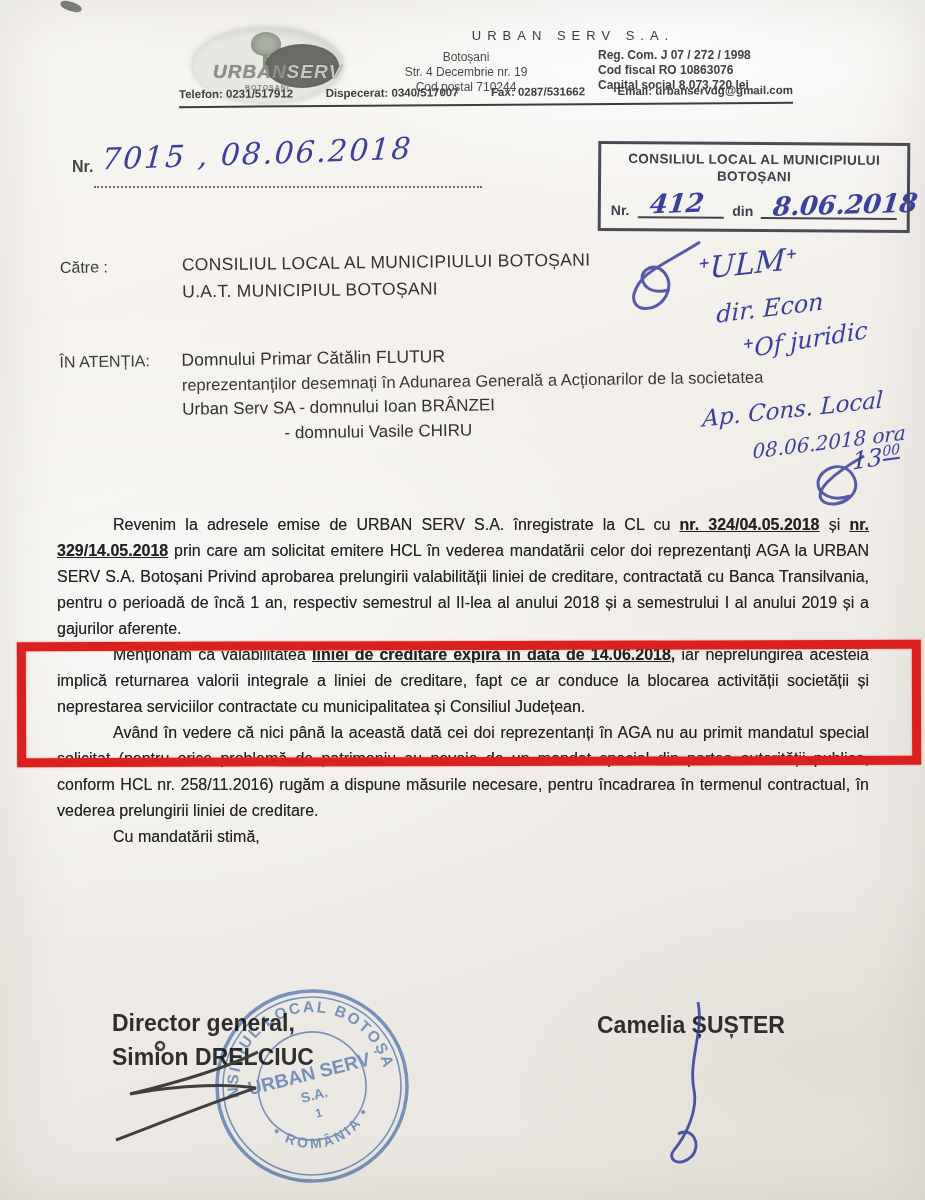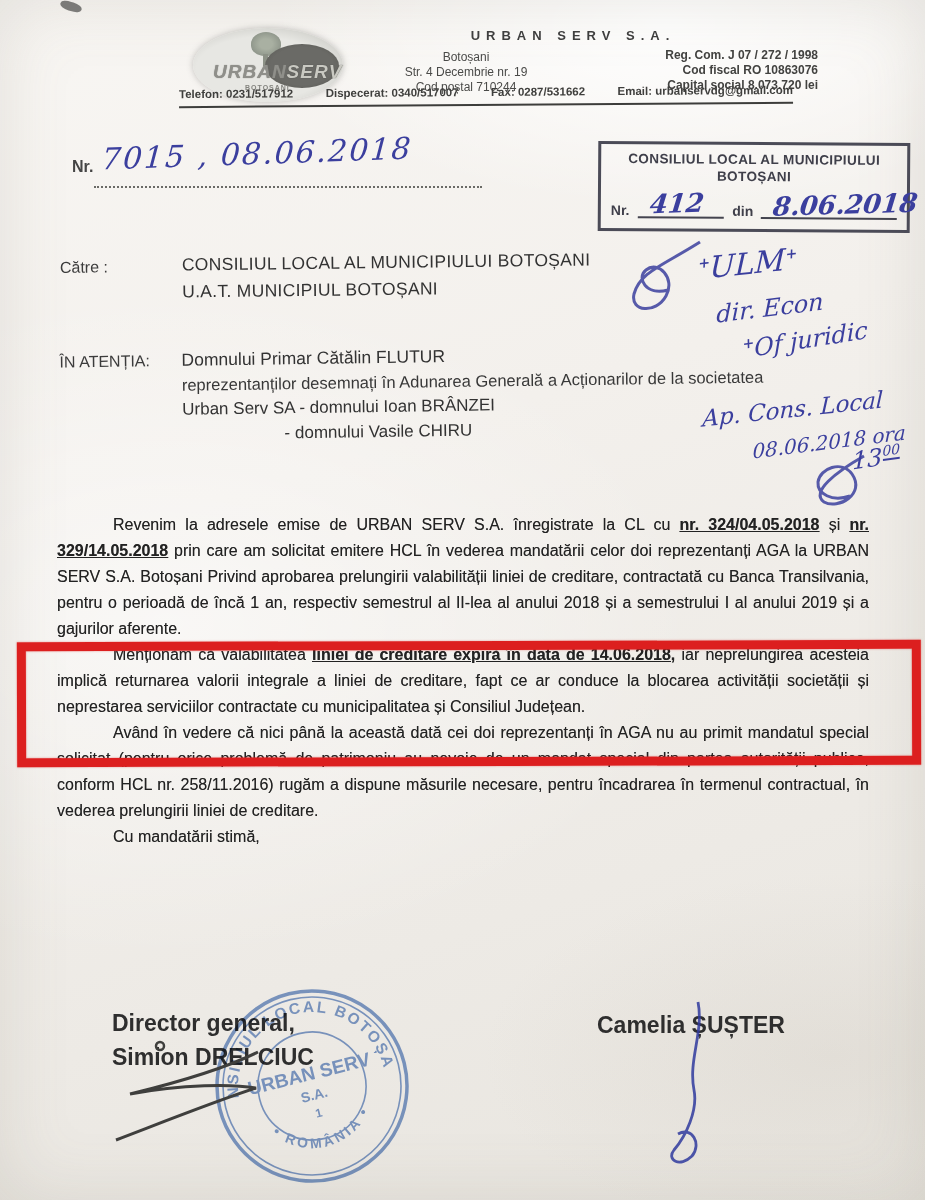--- a/index.html
+++ b/index.html
@@ -21,24 +21,24 @@
     box-shadow:0 0 6px rgba(90,90,85,.35);}
   .logo-blob{position:absolute;right:6px;top:18px;width:74px;height:44px;border-radius:50%;
     background:radial-gradient(ellipse at 50% 50%, #6a6a66 0 60%, #55554f 100%);filter:blur(.4px);}
   .logo-tree-top{position:absolute;left:58px;top:6px;width:30px;height:24px;border-radius:50% 50% 45% 45%;
     background:radial-gradient(#a9b0a2 30%, #8b9287 80%);}
   .logo-tree-trunk{position:absolute;left:70px;top:28px;width:5px;height:12px;background:#8c9186;}
   .logo-word{position:absolute;left:20px;top:35px;font-weight:bold;font-size:19px;letter-spacing:1px;color:#8f8f8a;
     text-shadow:0 0 1px #7e7e78;font-style:italic;}
   .logo-word .serv{color:#c9c9c2;text-shadow:0 0 1px #3a3a36;}
   .logo-sub{position:absolute;left:52px;top:58px;font-size:7px;letter-spacing:1px;color:#83837e;font-weight:bold;}
-  .company{left:428px;top:28px;width:290px;text-align:center;font-weight:bold;font-size:13px;
+  .company{left:428px;top:28px;width:290px;text-align:center;font-weight:normal;font-size:13px;
     letter-spacing:6px;color:#3e3e3e;}
   .addr{left:356px;top:50px;width:220px;text-align:center;font-size:12px;line-height:15px;color:#4a4a48;}
-  .reg{left:598px;top:48px;width:220px;text-align:right;font-size:12px;line-height:15px;color:#424240;font-weight:bold;}
+  .reg{left:598px;top:48px;width:220px;text-align:left;font-size:12px;line-height:15px;color:#424240;font-weight:bold;}
   .contact{left:179px;top:86px;width:614px;display:flex;justify-content:space-between;
     font-size:11.5px;color:#3f3f3d;font-weight:bold;border-bottom:2px solid #3d3d3b;
     padding-bottom:6px;transform:rotate(-.4deg);}
   
   .ref-label{left:72px;top:158px;font-size:16px;color:#454545;font-weight:bold;}
   .ref-dots{left:94px;top:150px;width:388px;height:36px;border-bottom:2px dotted #6a6a66;}
   .hand{font-family:"DejaVu Serif",serif;font-style:italic;color:#3b3f9e;}
   .ref-value{left:102px;top:136px;font-size:30px;letter-spacing:2px;transform:rotate(-2deg) skewX(-6deg);}
   
   .stampbox{left:598px;top:142px;width:306px;height:84px;border:3px solid #4b4b57;color:#3f3f4a;

